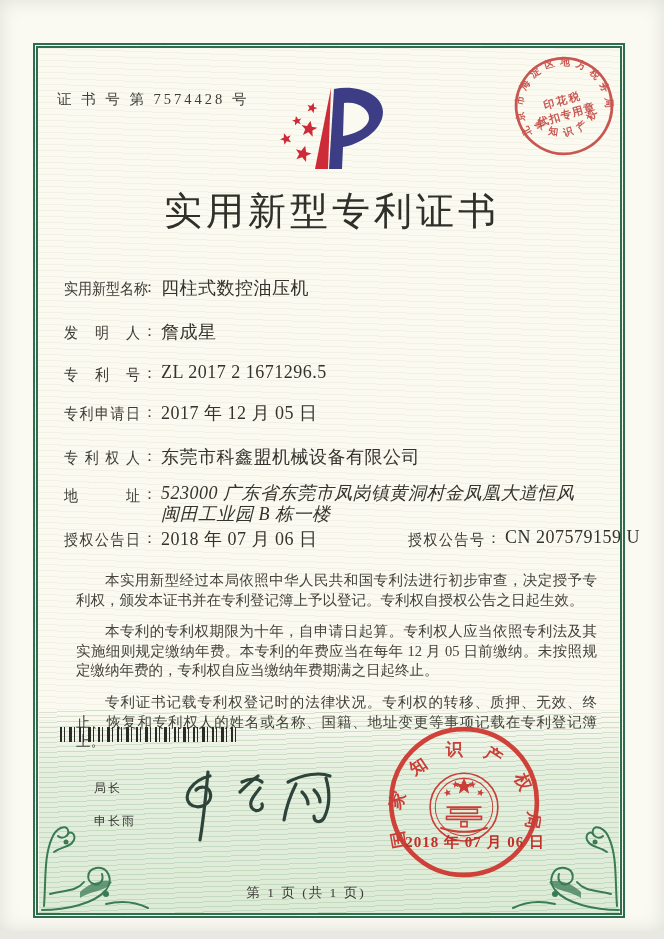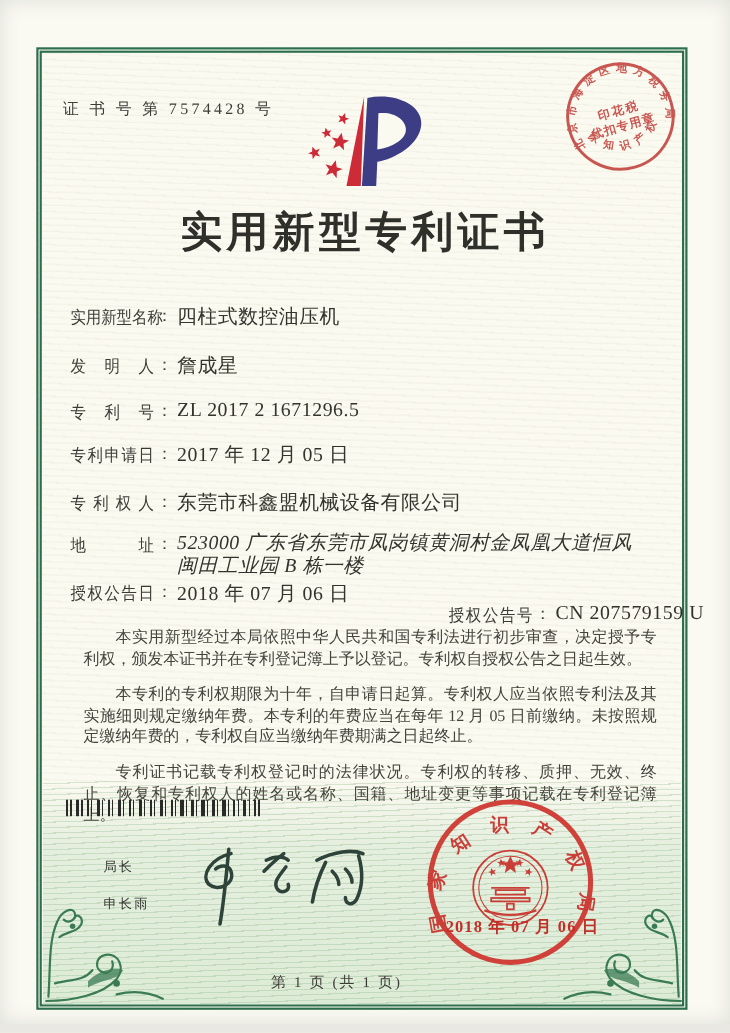--- a/index.html
+++ b/index.html
@@ -23,32 +23,32 @@
     position:absolute; left:39px; top:710px; width:580px; height:203px;
     background:
       repeating-linear-gradient(-2deg, rgba(125,170,122,.28) 0 1px, rgba(0,0,0,0) 1px 5px),
       linear-gradient(180deg, rgba(227,238,221,0) 0, rgba(227,238,221,.9) 60px, #dcebd6 100%);
   }
   .cert-no{position:absolute; left:57px; top:90px; font-size:14.5px; letter-spacing:3px; color:#3e3d37;}
   .logo{position:absolute; left:252px; top:72px;}
   .tax-stamp{position:absolute; left:512px; top:54px; transform:rotate(-16deg); opacity:.88;}
   .title{
     position:absolute; left:0; top:186px; width:664px; text-align:center;
-    font-size:38px; font-weight:bold; letter-spacing:4px; color:#30302b;
+    font-size:38px; font-weight:normal; letter-spacing:4px; color:#30302b;
   }
   .f-row{position:absolute; left:64px; white-space:nowrap;}
   .f-label{
     display:inline-block; width:76px; font-size:14px; color:#3b3a34;
     text-align:justify; text-align-last:justify; vertical-align:top; padding-top:3px;
     font-family:"Liberation Sans","DejaVu Sans",sans-serif; transform:scaleY(1.12); transform-origin:top left;
   }
   .f-colon{display:inline-block; font-size:15px; vertical-align:top; padding-top:2px; margin:0 4px 0 2px;}
   .f-value{display:inline-block; font-size:18px; letter-spacing:.5px; color:#34332d; vertical-align:top;}
   .f-value.addr{white-space:normal; width:418px; line-height:21px;font-style:italic;}
-  .grant2{position:absolute; left:344px; top:0; white-space:nowrap;margin-top:20px;}
+  .grant2{position:absolute; left:344px; top:0; white-space:nowrap;}
   .body-text{
     position:absolute; left:64px; top:559px; width:545px;
     font-size:14.5px; line-height:19.6px; color:#44433c; text-align:justify;
   }
   .body-text p{margin:12px; text-indent:2em;}
   .barcode{
     position:absolute; left:60px; top:727px; width:177px; height:15px;
     background:repeating-linear-gradient(90deg,
       #2a2a28 0 2px, rgba(0,0,0,0) 2px 4px,
       #2a2a28 4px 5px, rgba(0,0,0,0) 5px 9px,

